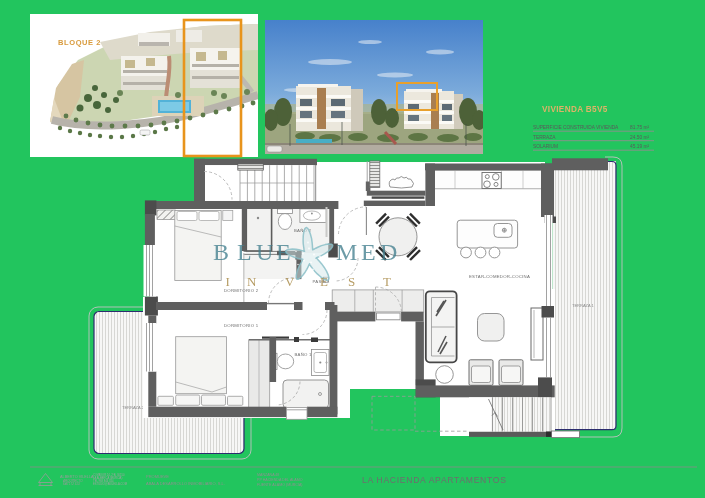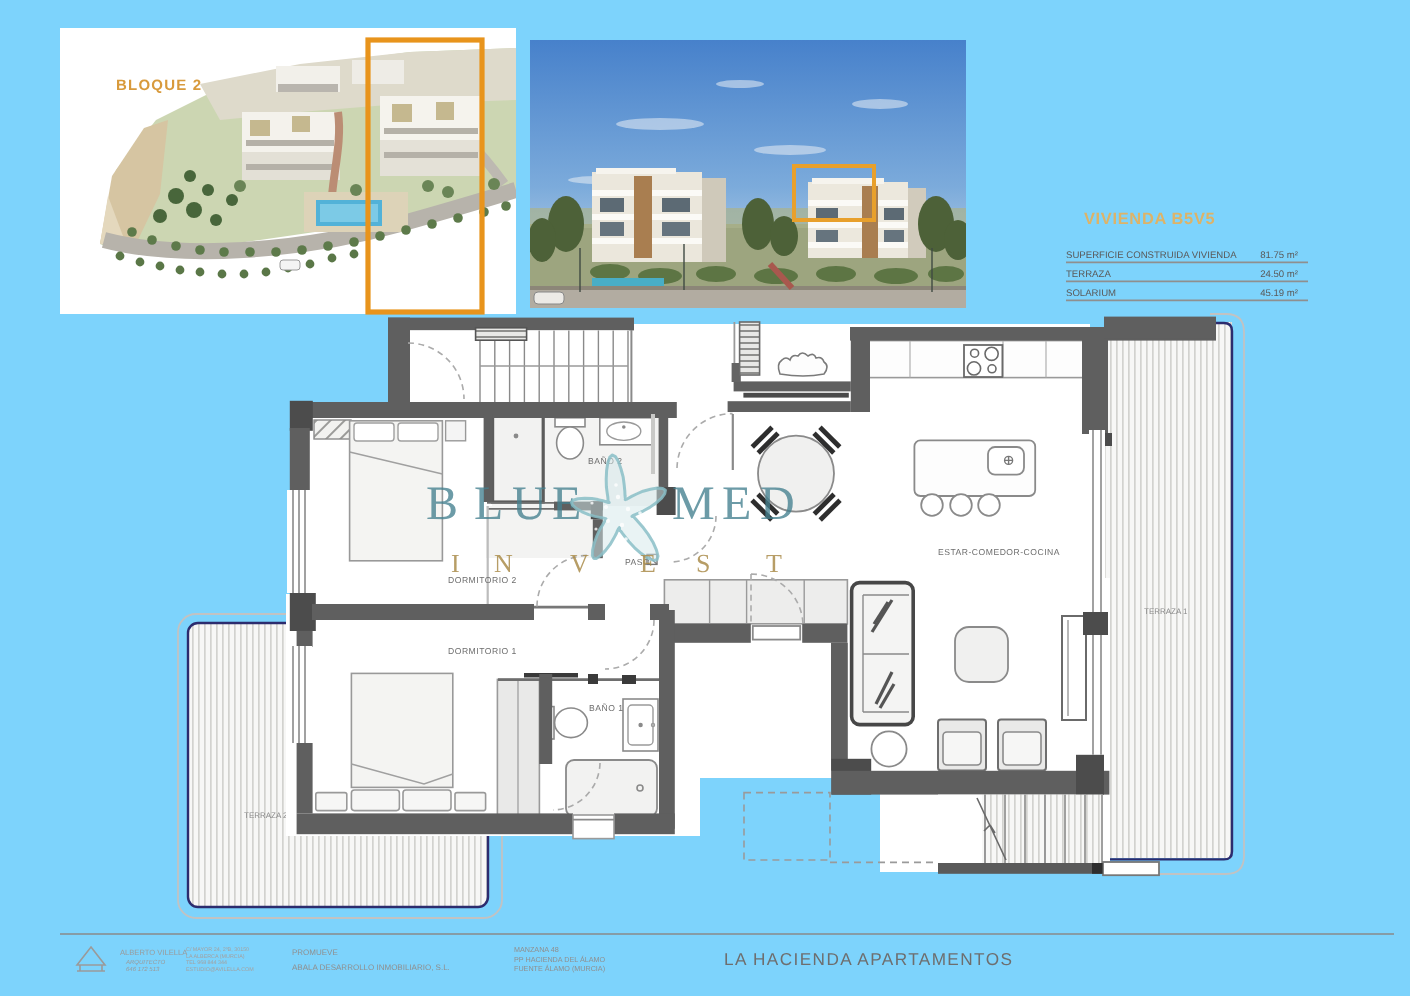--- a/index.html
+++ b/index.html
@@ -1,16 +1,16 @@
 <!DOCTYPE html>
 <html><head>
 <meta charset="utf-8">
 <style>
 html,body{margin:0;padding:0;background:#fff;}
-#page{position:relative;width:705px;height:498px;background:#7dd3fc;overflow:hidden;
+#page{position:relative;width:705px;height:498px;background:#22c55e;overflow:hidden;
 font-family:"Liberation Sans",sans-serif;}
 svg{position:absolute;top:0;left:0;}
 </style>
 </head>
 <body>
 <div id="page">
 <svg width="705" height="498" viewBox="0 0 705 498">
 <defs>
 <pattern id="vhatch" width="3" height="6" patternUnits="userSpaceOnUse">
   <rect width="3" height="6" fill="#f7f7f6"></rect>

